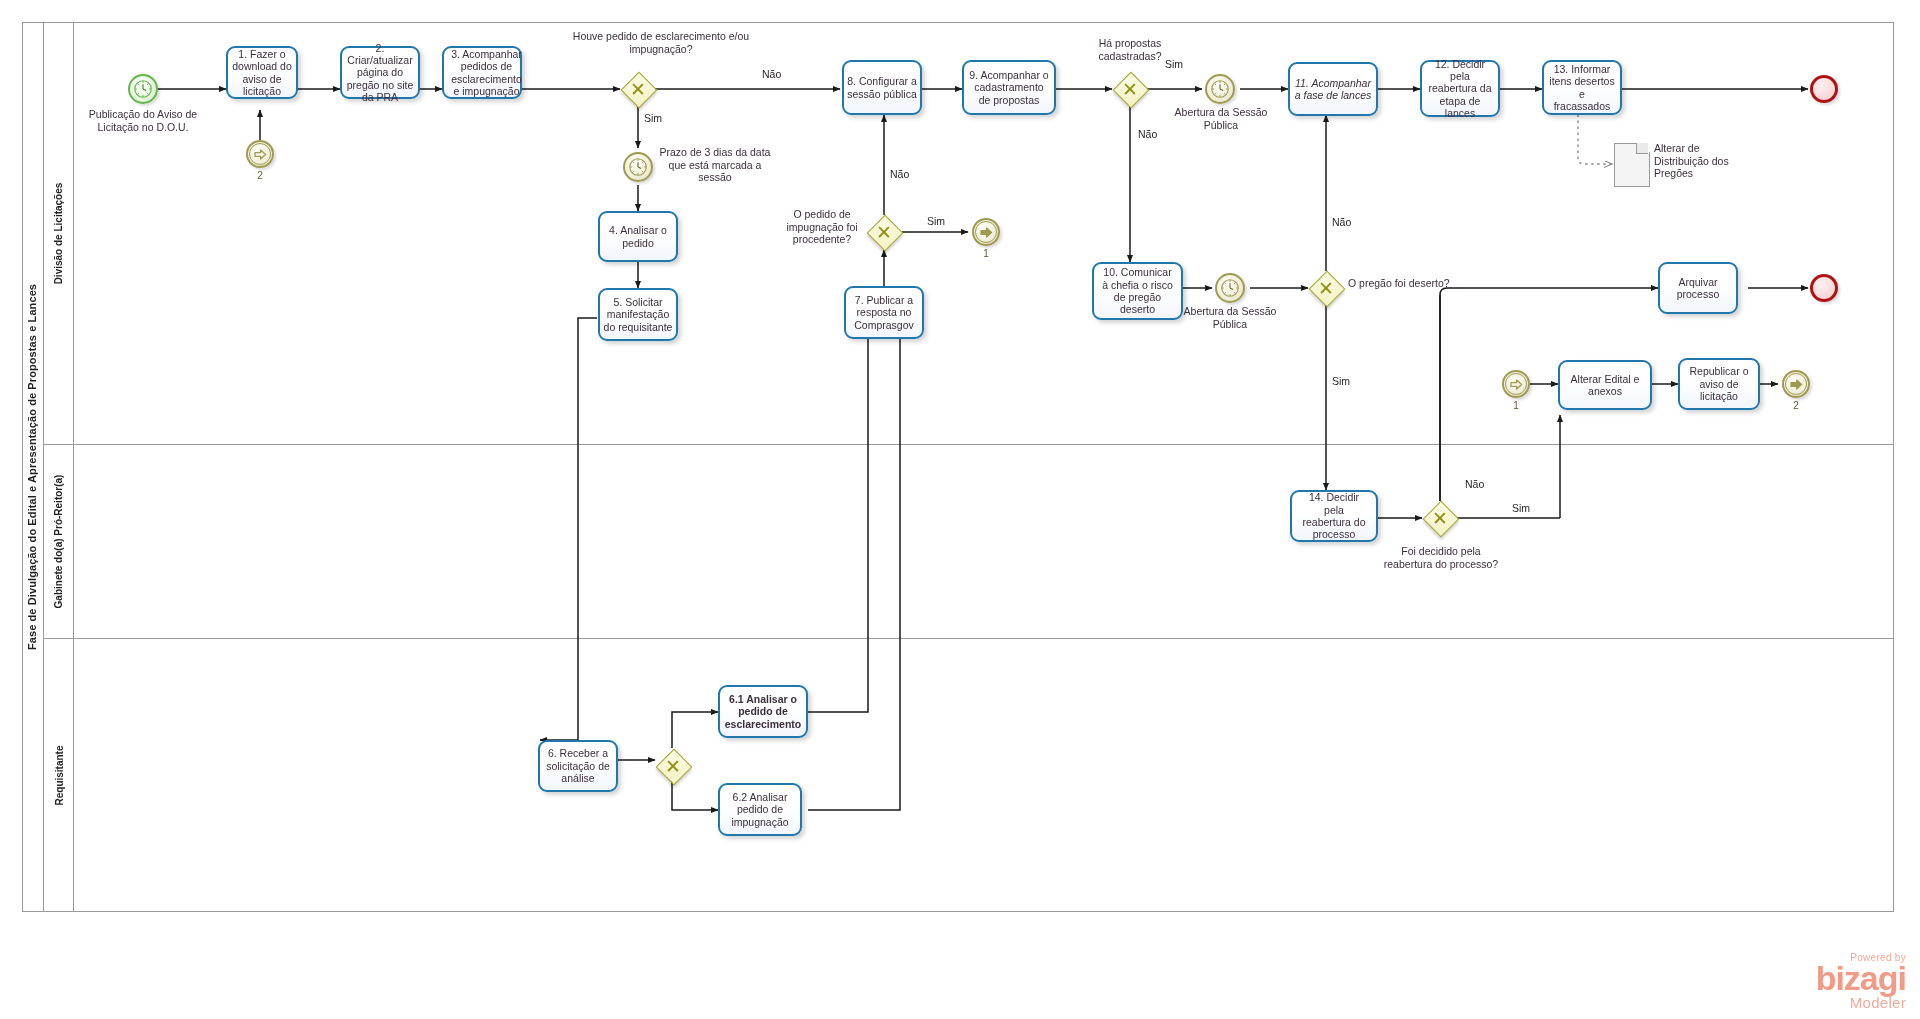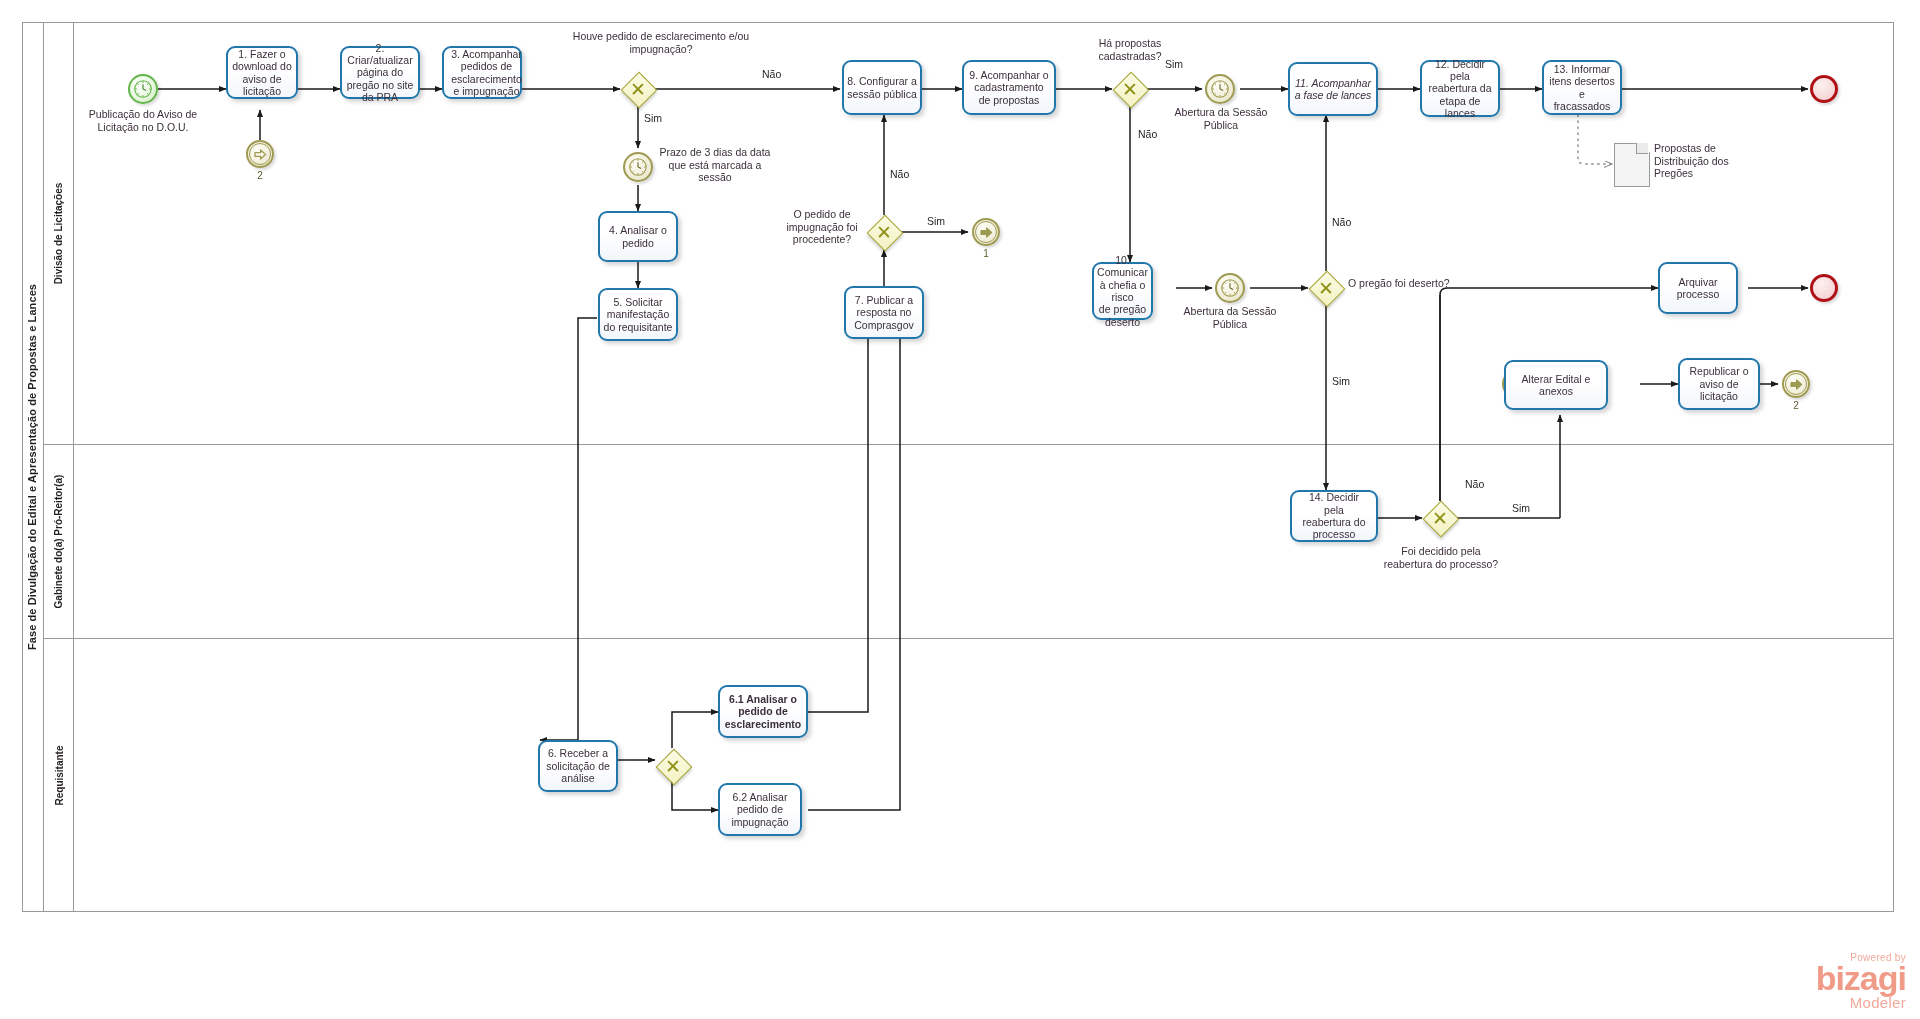--- a/index.html
+++ b/index.html
@@ -402,21 +402,21 @@
       </g>
       <line x1="15" y1="15" x2="15" y2="9.5" stroke="#6f6a30" stroke-width="1.3"></line>
       <line x1="15" y1="15" x2="18.6" y2="16.8" stroke="#6f6a30" stroke-width="1.3"></line>
     </svg>
   </div>
   <div class="lbl" style="left:1166px;top:106px;width:110px;">
     <span>Abertura da</span>
     <span>Sessão Pública</span>
   </div>
 
-  <div class="task" style="left:1092px;top:262px;width:61px;height:58px;">
+  <div class="task" style="left:1092px;top:262px;width:91px;height:58px;">
     <div>
       <span>10. Comunicar</span>
       <span>à chefia o risco</span>
       <span>de pregão</span>
       <span>deserto</span>
     </div>
   </div>
 
   <div class="ev ev-timer" style="left:1215px;top:273px;">
     <svg class="clockface" viewBox="0 0 30 30">
@@ -472,21 +472,21 @@
       <span>itens desertos e</span>
       <span>fracassados</span>
     </div>
   </div>
 
   <div class="docobj" style="left:1614px;top:143px;">
     <div class="body"></div>
     <div class="fold"></div>
   </div>
   <div class="lbl" style="left:1654px;top:142px;width:100px;text-align:left;">
-    <span>Propostas de</span>
+    <span>Alterar de</span>
     <span>Distribuição</span>
     <span>dos Pregões</span>
   </div>
 
   <div class="ev ev-end" style="left:1810px;top:75px;"></div>
   <div class="ev ev-end" style="left:1810px;top:274px;"></div>
 
   <div class="task" style="left:1658px;top:262px;width:80px;height:52px;">
     <div>
       <span>Arquivar</span>
@@ -496,21 +496,21 @@
 
   <div class="ev ev-link" style="left:1502px;top:370px;">
     <div class="ev-link-in">
       <svg width="13" height="11" viewBox="0 0 13 11">
         <path d="M1,3.6 L6.6,3.6 L6.6,1 L11.6,5.5 L6.6,10 L6.6,7.4 L1,7.4 z" fill="none" stroke="#9f9a52" stroke-width="1.3" stroke-linejoin="round"></path>
       </svg>
     </div>
   </div>
   <div class="lbl-num" style="left:1496px;top:400px;width:40px;">1</div>
 
-  <div class="task" style="left:1504px;top:360px;width:104px;height:50px;">
+  <div class="task" style="left:1558px;top:360px;width:94px;height:50px;">
     <div>
       <span>Alterar Edital e</span>
       <span>anexos</span>
     </div>
   </div>
 
   <div class="task" style="left:1678px;top:358px;width:82px;height:52px;">
     <div>
       <span>Republicar o</span>
       <span>aviso de</span>

